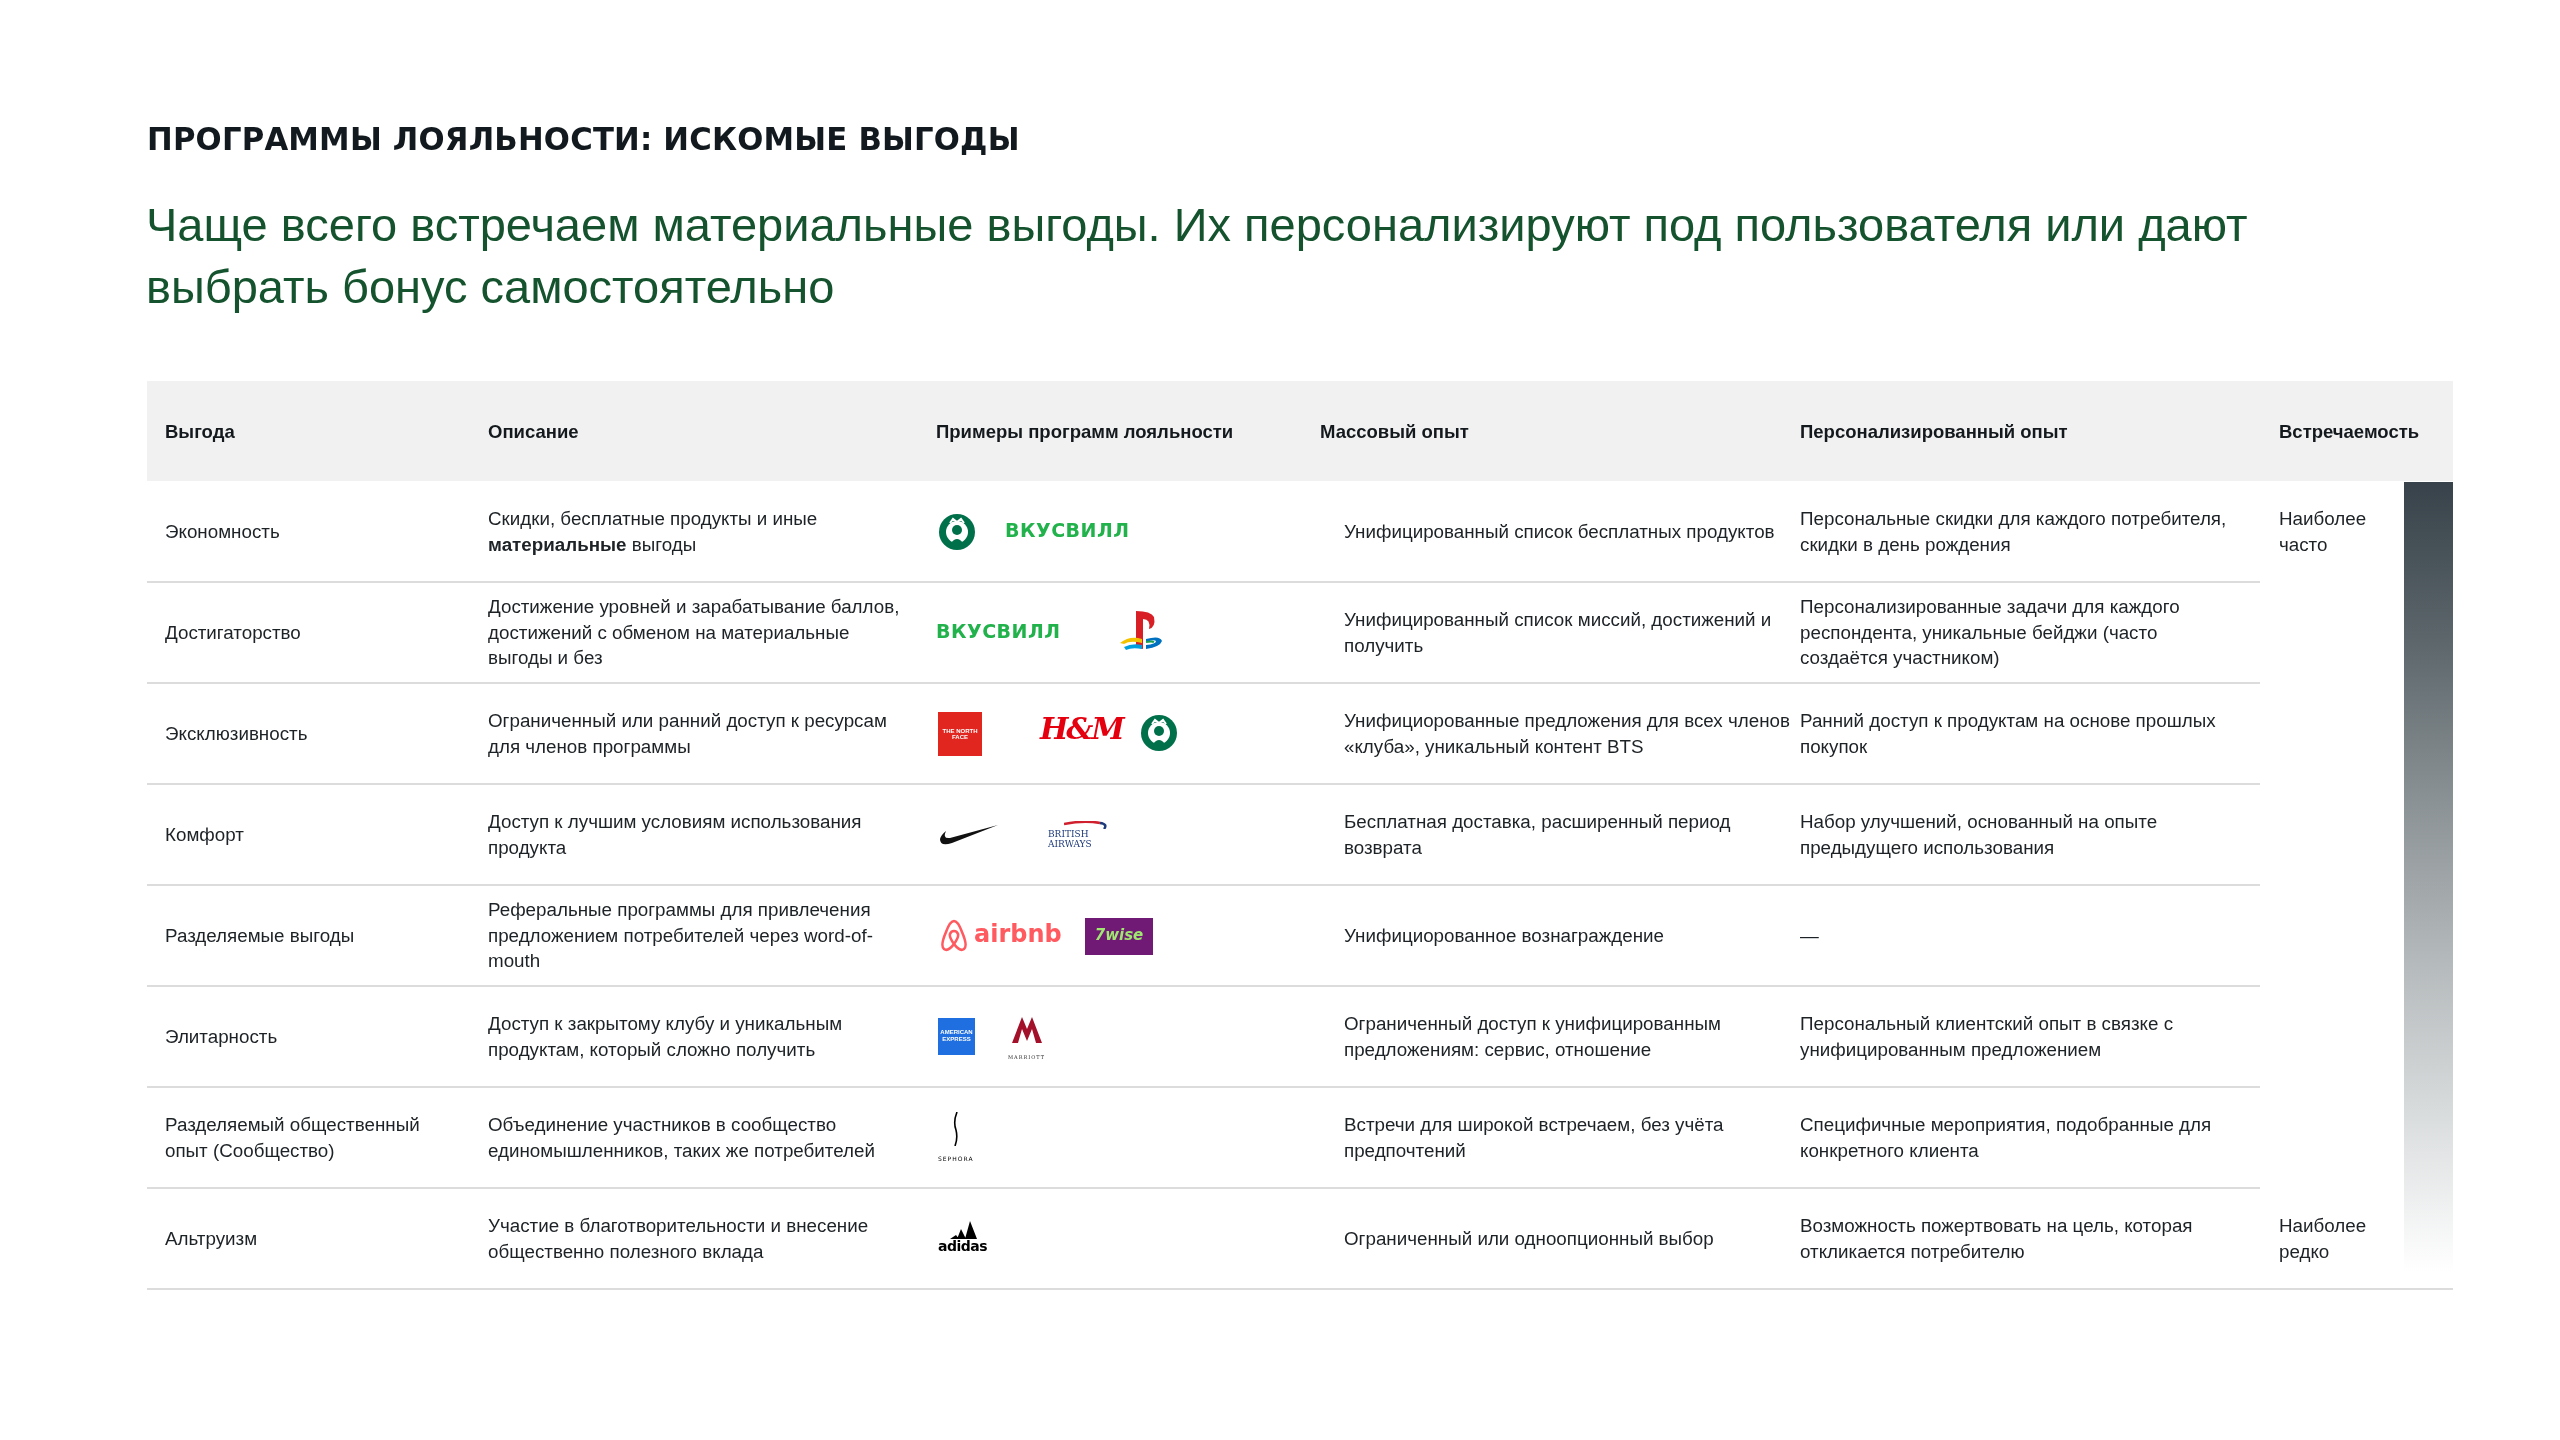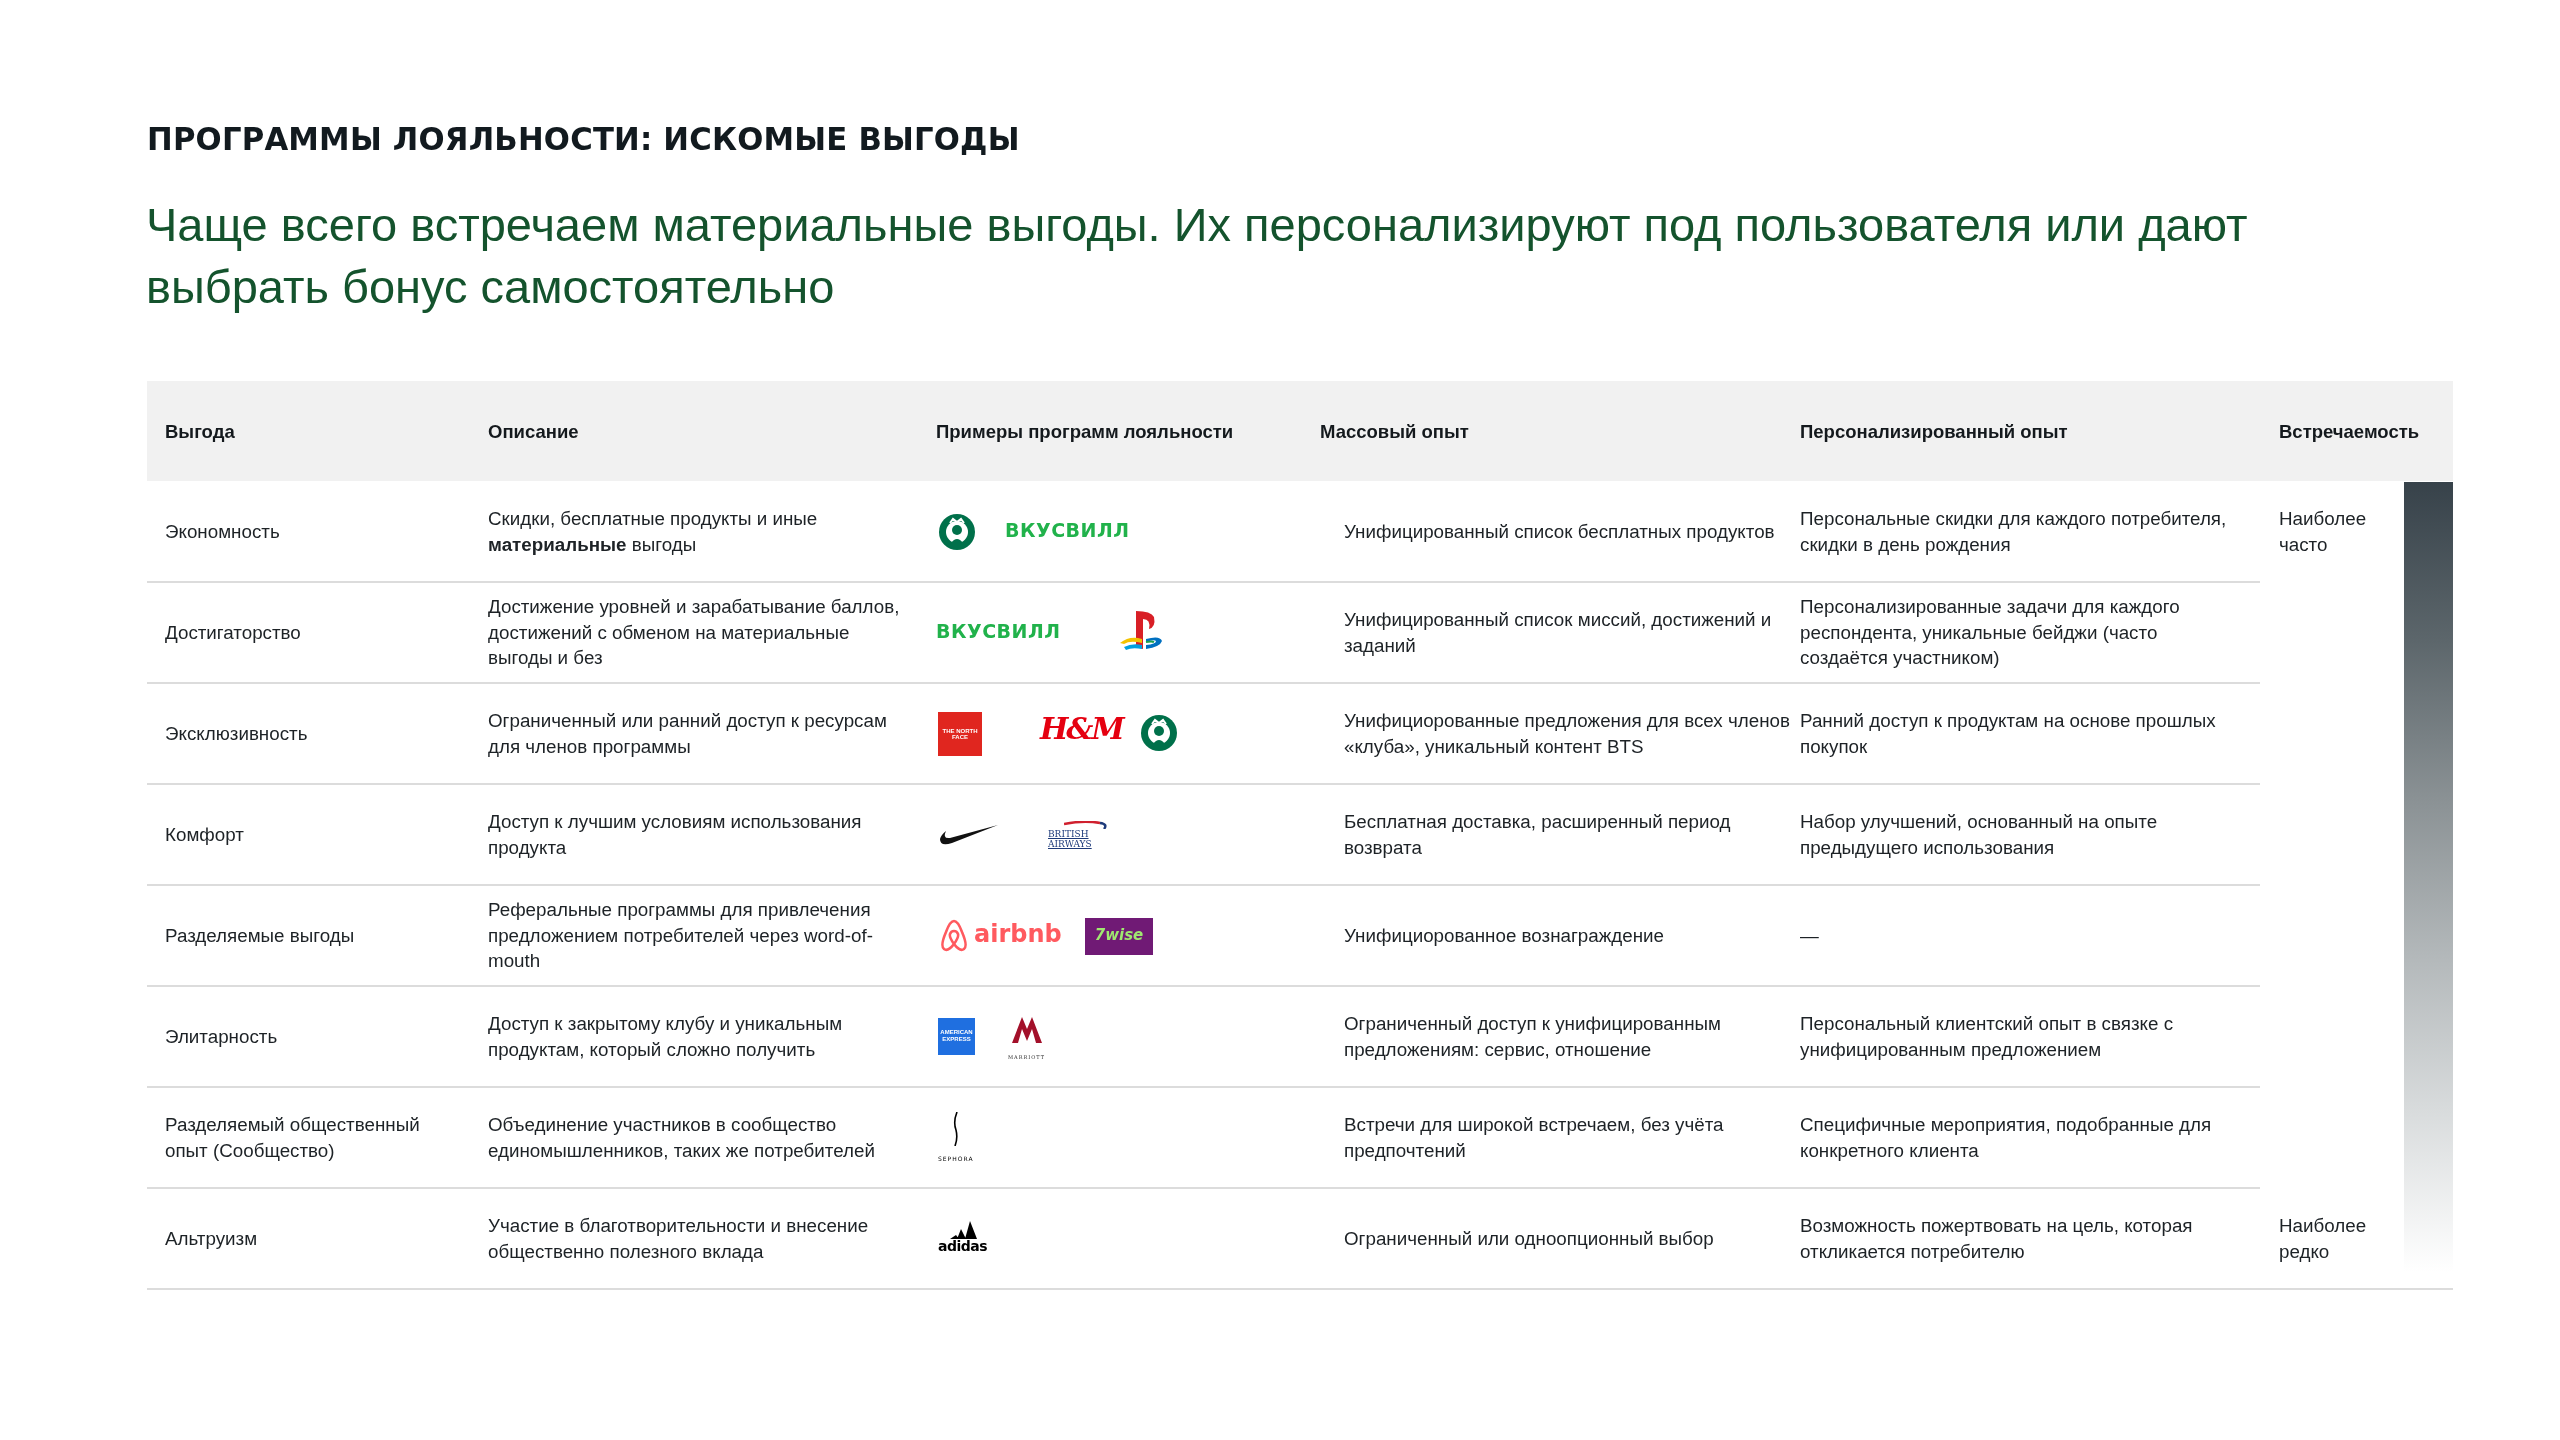--- a/index.html
+++ b/index.html
@@ -42,21 +42,21 @@
   .logo { position: absolute; display: flex; align-items: center; justify-content: center; }
   .grad {
     position: absolute; left: 2257px; top: 101px; width: 49px; height: 790px;
     background: linear-gradient(to bottom, #37424a 0%, #5c666b 20%, #8a9194 40%, #b3b8ba 60%, #d9dcdd 80%, #ffffff 100%);
   }
   .vv { color: #21b24b; font-family: "DejaVu Sans", sans-serif; font-weight: 900; font-size: 19px; letter-spacing: 0.5px; }
   .airbnb { color: #ff5a5f; font-family: "DejaVu Sans", sans-serif; font-size: 24px; font-weight: 700; }
   .wise { background: #701a75; color: #9fe870; font-family: "DejaVu Sans", sans-serif; font-weight: 900; font-style: italic; font-size: 15px; width: 68px; height: 37px; }
   .tnf { background: #e0261f; color: #fff; font-size: 6px; line-height: 6px; width: 44px; height: 44px; font-weight: 700; text-align: center; }
   .hm { color: #e50010; font-family: "DejaVu Serif", serif; font-style: italic; font-weight: 700; font-size: 30px; letter-spacing: -2px; }
-  .ba { color: #1d3a7a; font-family: "DejaVu Serif", serif; font-size: 9px; line-height: 10px; flex-direction: column; align-items: flex-start; text-decoration: underline; }
+  .ba { color: #1d3a7a; font-family: "DejaVu Serif", serif; font-size: 9px; line-height: 10px; flex-direction: column; align-items: flex-start; }
   .amex { background: #1f6fe0; color: #fff; font-size: 6px; line-height: 7px; width: 37px; height: 37px; font-weight: 700; text-align: center; }
   .marriott { color: #a3102a; flex-direction: column; font-family: "DejaVu Serif", serif; }
   .sephora { color: #000; flex-direction: column; font-family: "DejaVu Sans", sans-serif; }
   .adidas { color: #000; flex-direction: column; font-family: "DejaVu Sans", sans-serif; font-weight: 900; }
 </style>
 </head>
 <body>
 
 <div class="title">ПРОГРАММЫ ЛОЯЛЬНОСТИ: ИСКОМЫЕ ВЫГОДЫ</div>
 <div class="subtitle">Чаще всего встречаем материальные выгоды. Их персонализируют под пользователя или дают выбрать бонус самостоятельно</div>
@@ -121,21 +121,21 @@
               <path d="M20 2 L20 38 L27 40 L27 10 Q35 10 33 20 Q40 18 38 8 Q35 2 20 2Z" fill="#d81f26"></path>
               <path d="M4 34 Q14 26 26 30 L26 34 Q14 31 8 35 Z" fill="#f3c300"></path>
               <path d="M8 38 Q16 34 26 36 L26 40 Q16 38 10 41 Z" fill="#00a0e0"></path>
               <path d="M30 30 Q44 26 46 32 Q44 38 30 40 L30 36 Q40 35 40 32 Q38 30 30 33Z" fill="#0070c0"></path>
               <path d="M30 33 Q36 32 38 33" stroke="#1ca04c" stroke-width="2" fill="none"></path>
             </svg>
         </div>
       </div>
     </div>
     <div class="cell c3">
-        <span class="txt">Унифицированный список миссий, достижений и заданий</span>
+        <span class="txt">Унифицированный список миссий, достижений и получить</span>
       </div>
     <div class="cell c4">
         <span class="txt">Персонализированные задачи для каждого респондента, уникальные бейджи (часто создаётся участником)</span>
       </div>
     <div class="divider"></div>
   </div>
 
   <div class="row" style="top:303px">
     <div class="cell c0">
         <span class="txt">Эксклюзивность</span>

